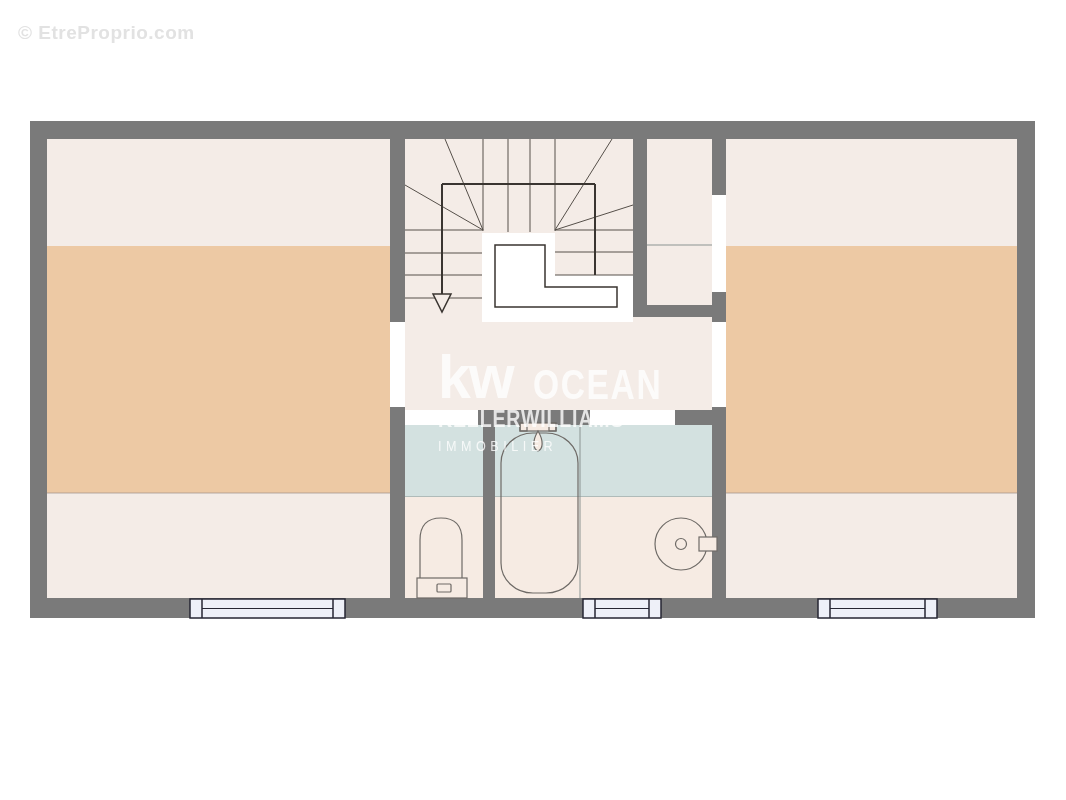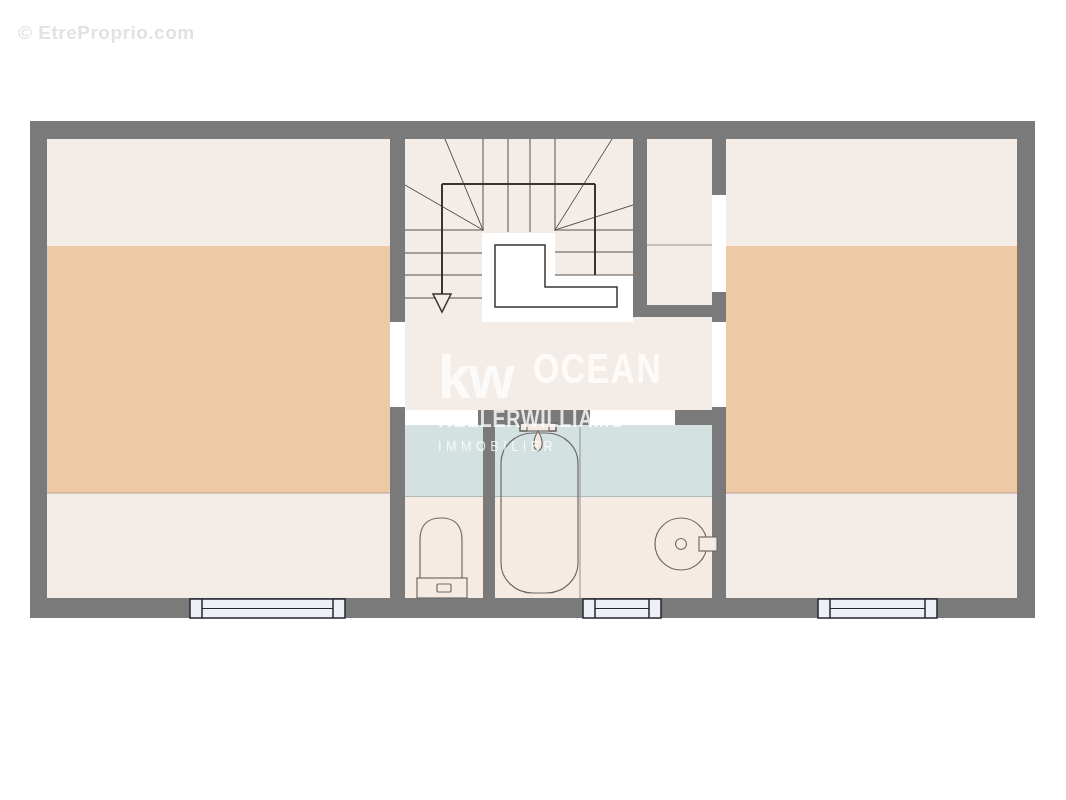--- a/index.html
+++ b/index.html
@@ -32,21 +32,21 @@
   
   .wm-corner{
     position:absolute;left:18px;top:22px;
     font-size:19px;letter-spacing:.5px;font-weight:700;
     color:var(--watermark-gray);
     text-shadow:0 0 1px #ffffff;
   }
 
   
   .wm-center{position:absolute;left:438px;top:352px;color:var(--watermark-white);opacity:.8;}
-  .wm-line1{display:flex;align-items:flex-start;white-space:nowrap;}
+  .wm-line1{display:flex;align-items:flex-end;white-space:nowrap;}
   .wm-kw{font-size:62px;font-weight:700;letter-spacing:-2px;display:inline-block;transform:scaleX(.95);transform-origin:left bottom;line-height:.8;}
   .wm-ocean{font-size:42px;font-weight:600;letter-spacing:2px;margin-left:16px;display:inline-block;transform:scaleX(.8);transform-origin:left bottom;line-height:.8;}
   .wm-line2{font-size:23px;font-weight:600;letter-spacing:1px;margin-top:4px;transform:scaleX(.85);transform-origin:left top;white-space:nowrap;}
   .wm-line3{font-size:14px;font-weight:500;letter-spacing:5px;margin-top:5px;transform:scaleX(.9);transform-origin:left top;white-space:nowrap;}
 </style>
 </head>
 <body>
 
 <div class="canvas">
 

